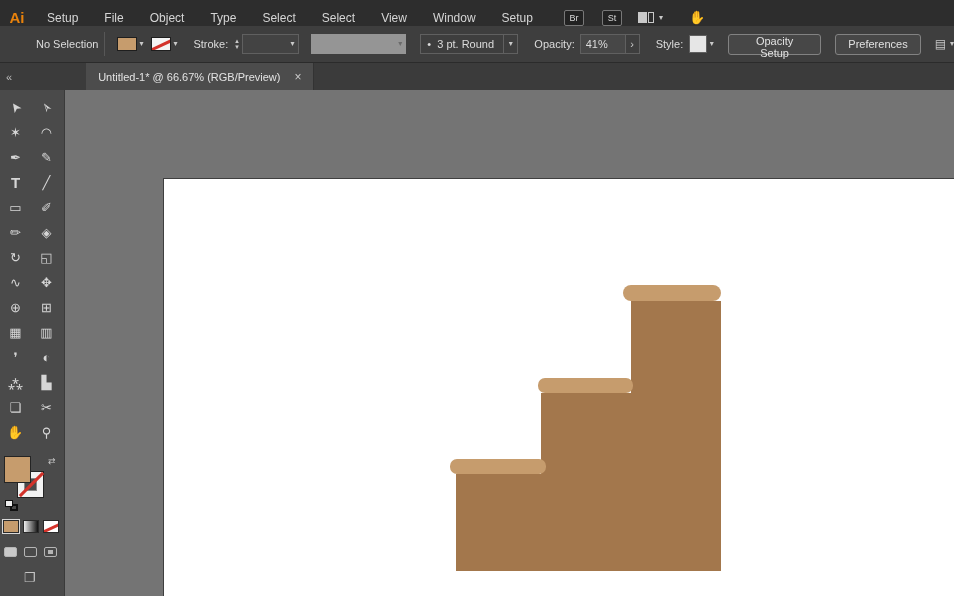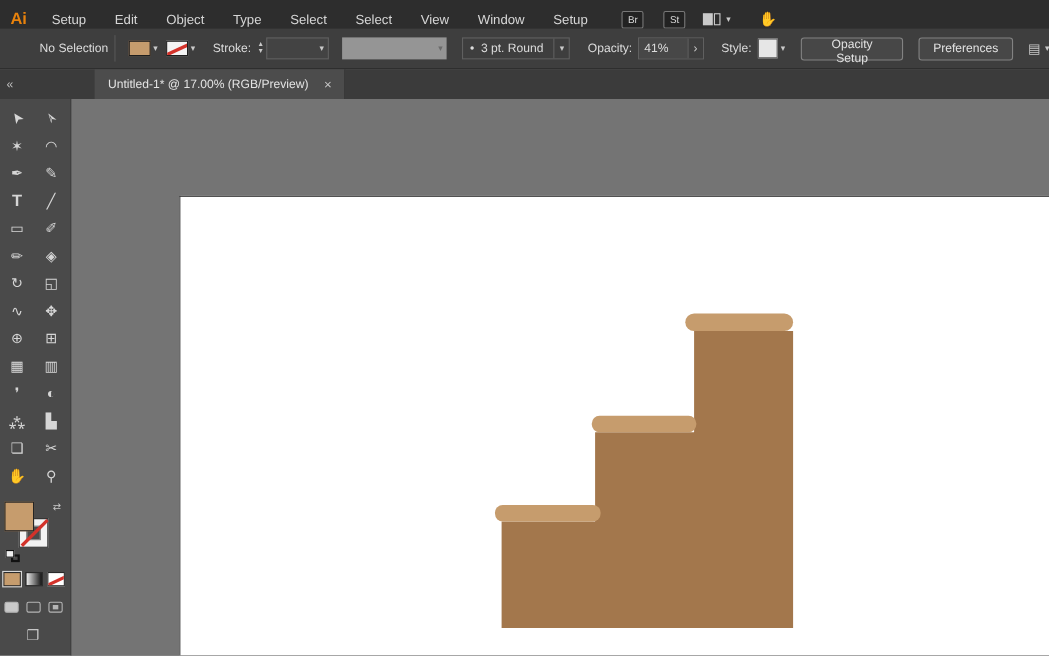--- a/index.html
+++ b/index.html
@@ -112,21 +112,21 @@
 </head>
 <body>
 
 <div id="app">
 
   <div id="menubar">
     <div class="logo" style="color: rgb(232, 130, 12);">Ai</div>
     <nav class="menus">
 
     <span class="menu-item">Setup</span>
-        <span class="menu-item">Edit</span>
+        <span class="menu-item">File</span>
         <span class="menu-item">Object</span>
         <span class="menu-item">Type</span>
         <span class="menu-item">Select</span>
         <span class="menu-item">Select</span>
         <span class="menu-item">View</span>
         <span class="menu-item">Window</span>
         <span class="menu-item">Setup</span>
       </nav>
     <div class="mb-icons">
       <span class="badge">Br</span>
@@ -196,21 +196,21 @@
 
     <span class="align-group">
       <span class="align-icon">▤</span>
       <span class="chev">▾</span>
     </span>
   </div>
 
   <div id="tabbar">
     <span class="collapse">«</span>
     <div class="tab">
-      <span>Untitled-1* @ 17.00% (RGB/Preview)</span>
+      <span>Untitled-1* @ 66.67% (RGB/Preview)</span>
       <span class="tab-close">×</span>
     </div>
   </div>
 
   <div id="toolbar">
     <div class="tools">
 
     <div class="tool">
           <span class="tg rot">➤</span>
         </div>

